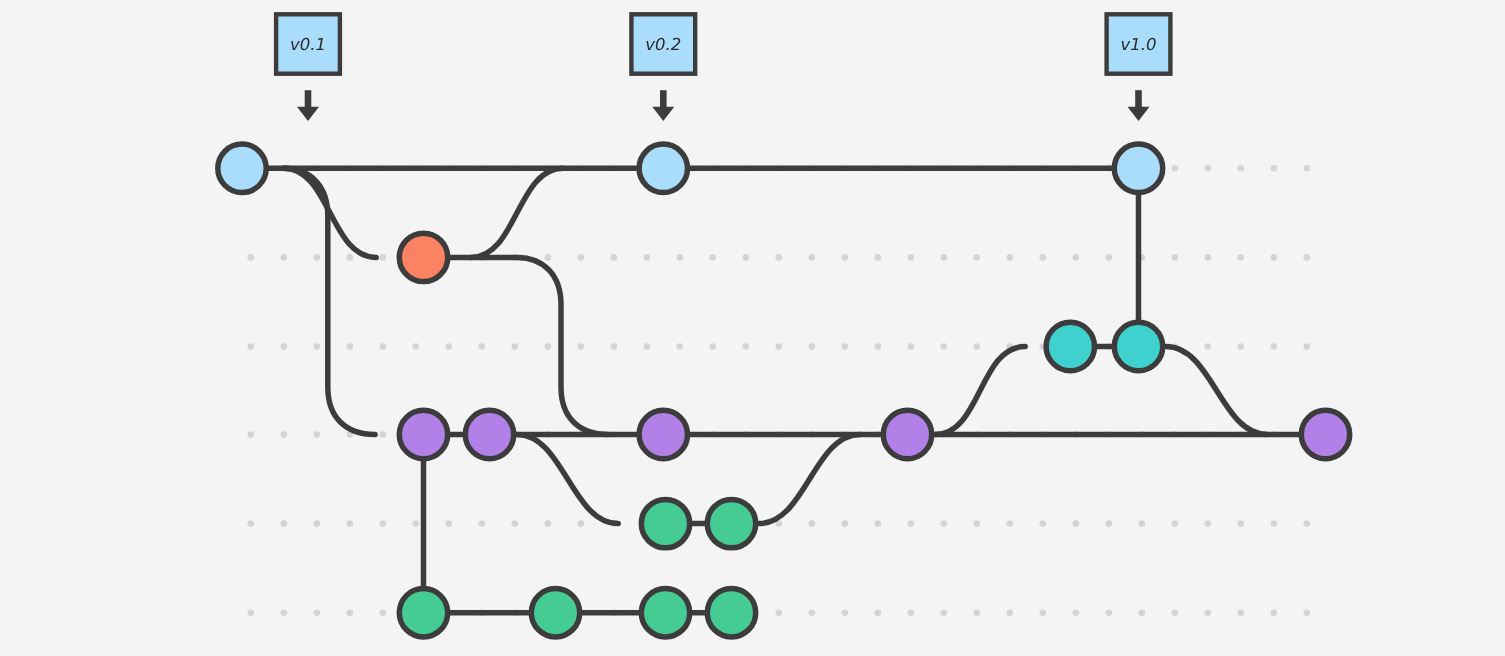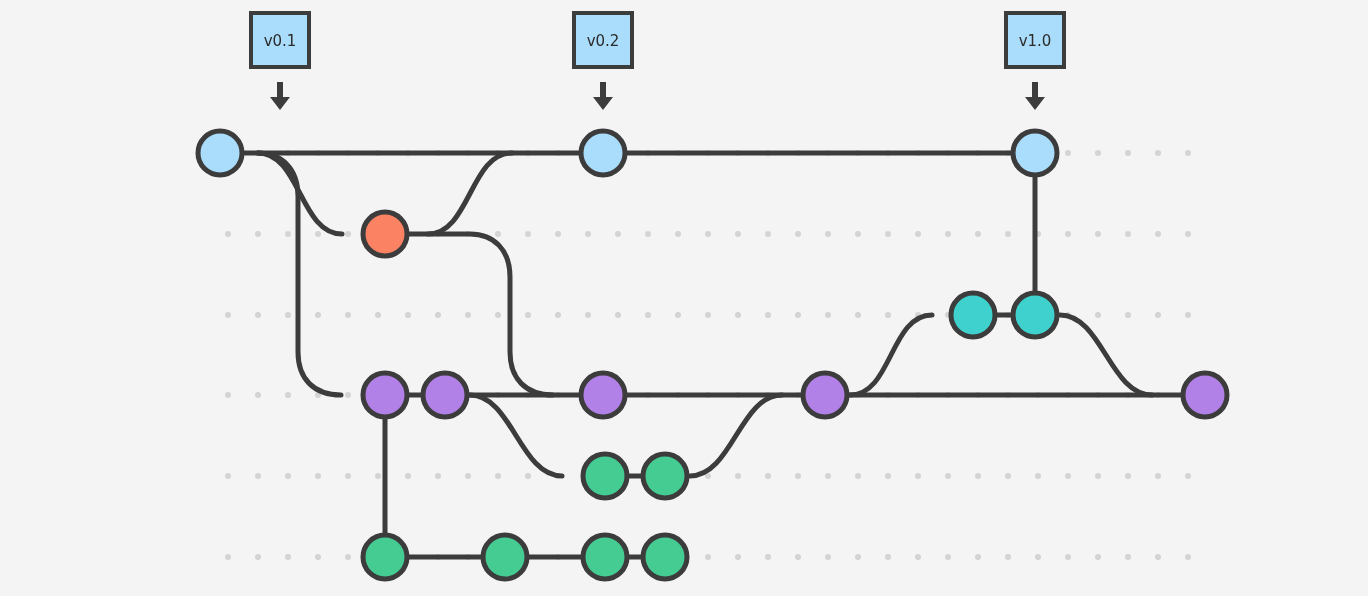--- a/index.html
+++ b/index.html
@@ -10,20 +10,21 @@
     width: 1368px;
     height: 596px;
     background: #f4f4f4;
     font-family: "DejaVu Sans", sans-serif;
     overflow: hidden;
   }
   #graph-root {
     position: relative;
     width: 1368px;
     height: 596px;
+    font-style: italic;
   }
   svg#git-graph {
     display: block;
     width: 1368px;
     height: 596px;
   }
   .edge {
     fill: none;
     stroke-linecap: round;
     stroke-linejoin: round;

